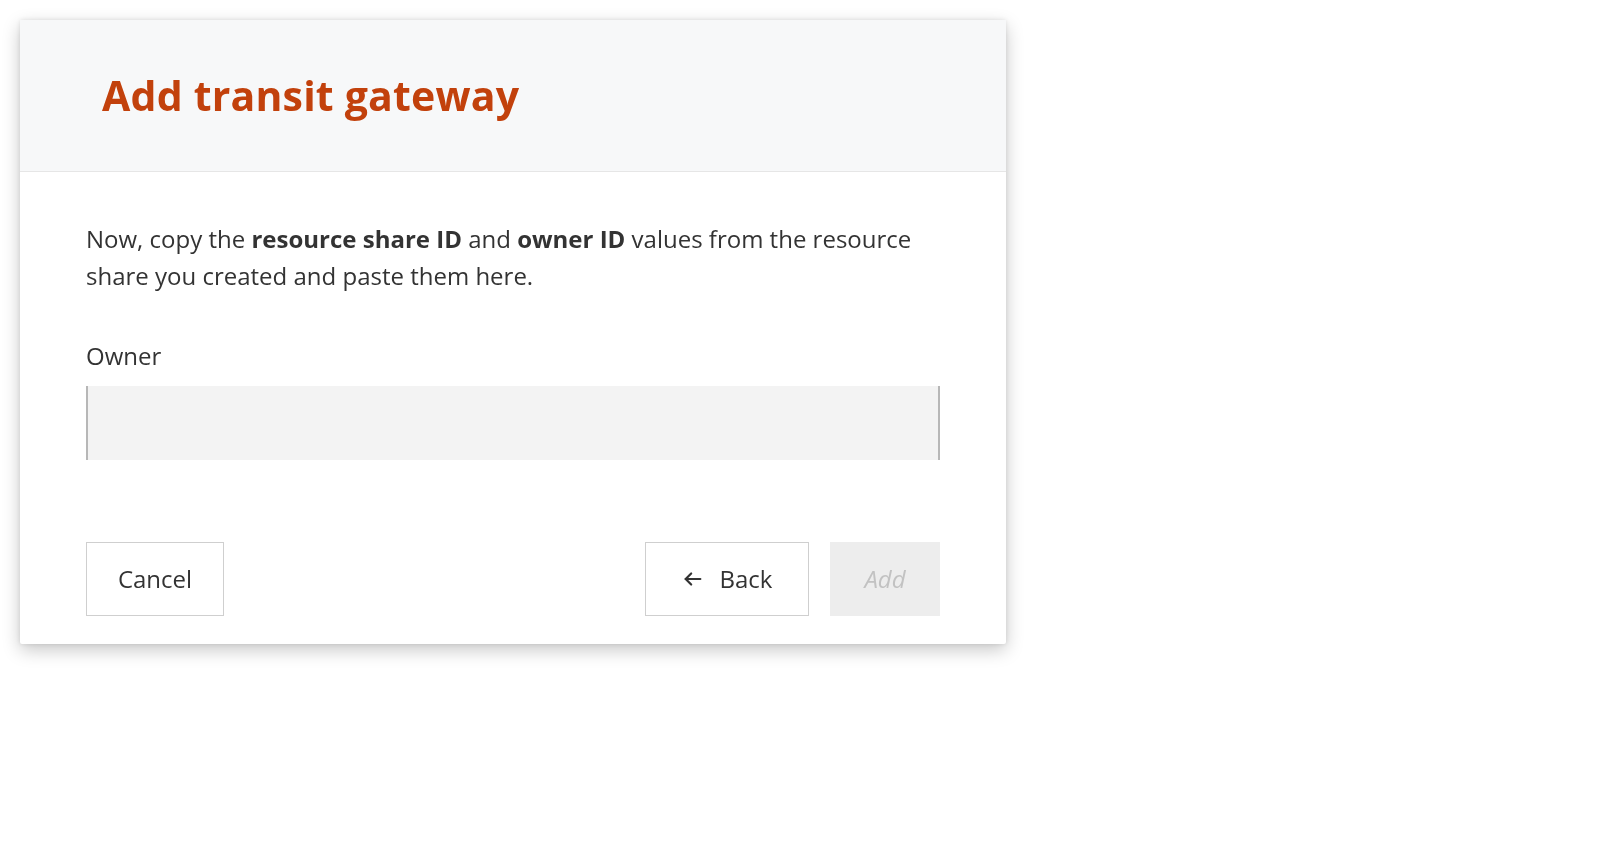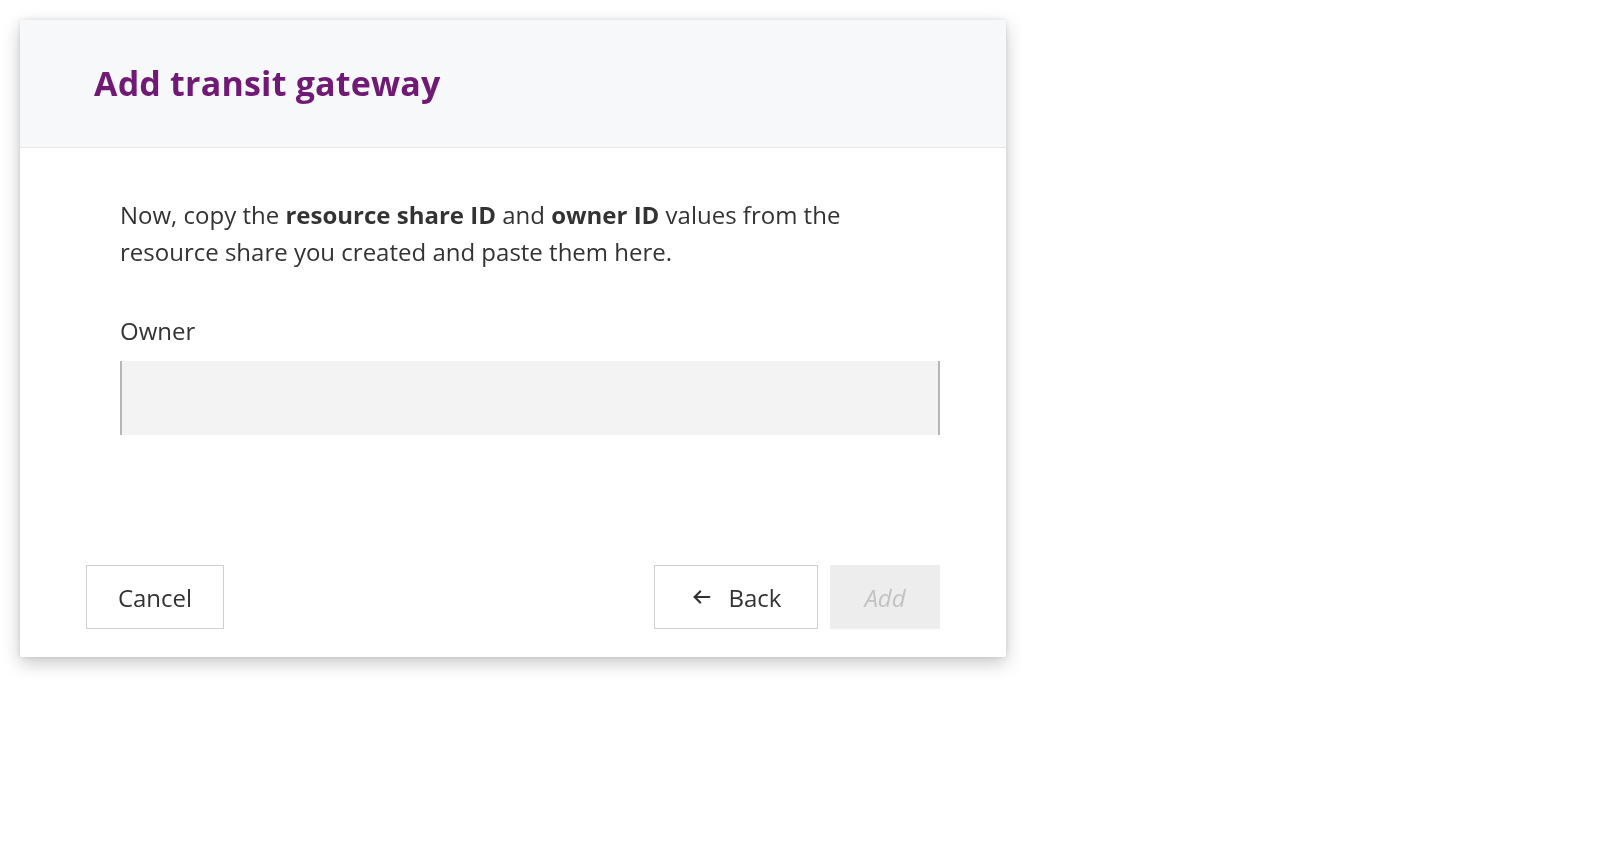--- a/index.html
+++ b/index.html
@@ -28,30 +28,30 @@
     box-shadow: 0 6px 18px rgba(0,0,0,0.22), 0 0 4px rgba(0,0,0,0.10);
   }
 
   .modal-header {
     background: #f7f8f9;
     border-bottom: 1px solid #e6e6e6;
     padding: 36px 66px 36px 66px;
   }
 
   .modal-title {
-    font-size: 34px;
+    font-size: 41px;
     line-height: 1.15;
     font-weight: 700;
-    color: #701a75;
-    margin: 8px;
+    color: #c2410c;
+    margin: 16px;
     letter-spacing: 0.2px;
   }
 
   .modal-body {
-    padding: 48px 66px 20px 100px;
+    padding: 48px 66px 20px 66px;
   }
 
   .instructions {
     font-size: 24px;
     line-height: 1.55;
     color: #333333;
     margin: 0 0 44px 0;
   }
   .instructions b {
     font-weight: 700;
@@ -83,36 +83,35 @@
 
   .modal-footer {
     padding: 18px 66px 28px 66px;
     display: flex;
     align-items: center;
     justify-content: space-between;
   }
 
   .footer-right {
     display: flex;
-    gap: 12px;
+    gap: 21px;
     padding-left: 32px;
   }
 
   .btn {
-    height: 64px;
+    height: 74px;
     display: inline-flex;
     align-items: center;
     justify-content: center;
     font-size: 24px;
     padding: 0 30px;
     box-sizing: border-box;
     cursor: pointer;
     user-select: none;
     font-family: inherit;
-    margin-top: 48px;
   }
 
   .btn-outline {
     background: #ffffff;
     border: 1px solid #cfcfcf;
     color: #333333;
     min-width: 138px;
   }
 
   .btn-back {

